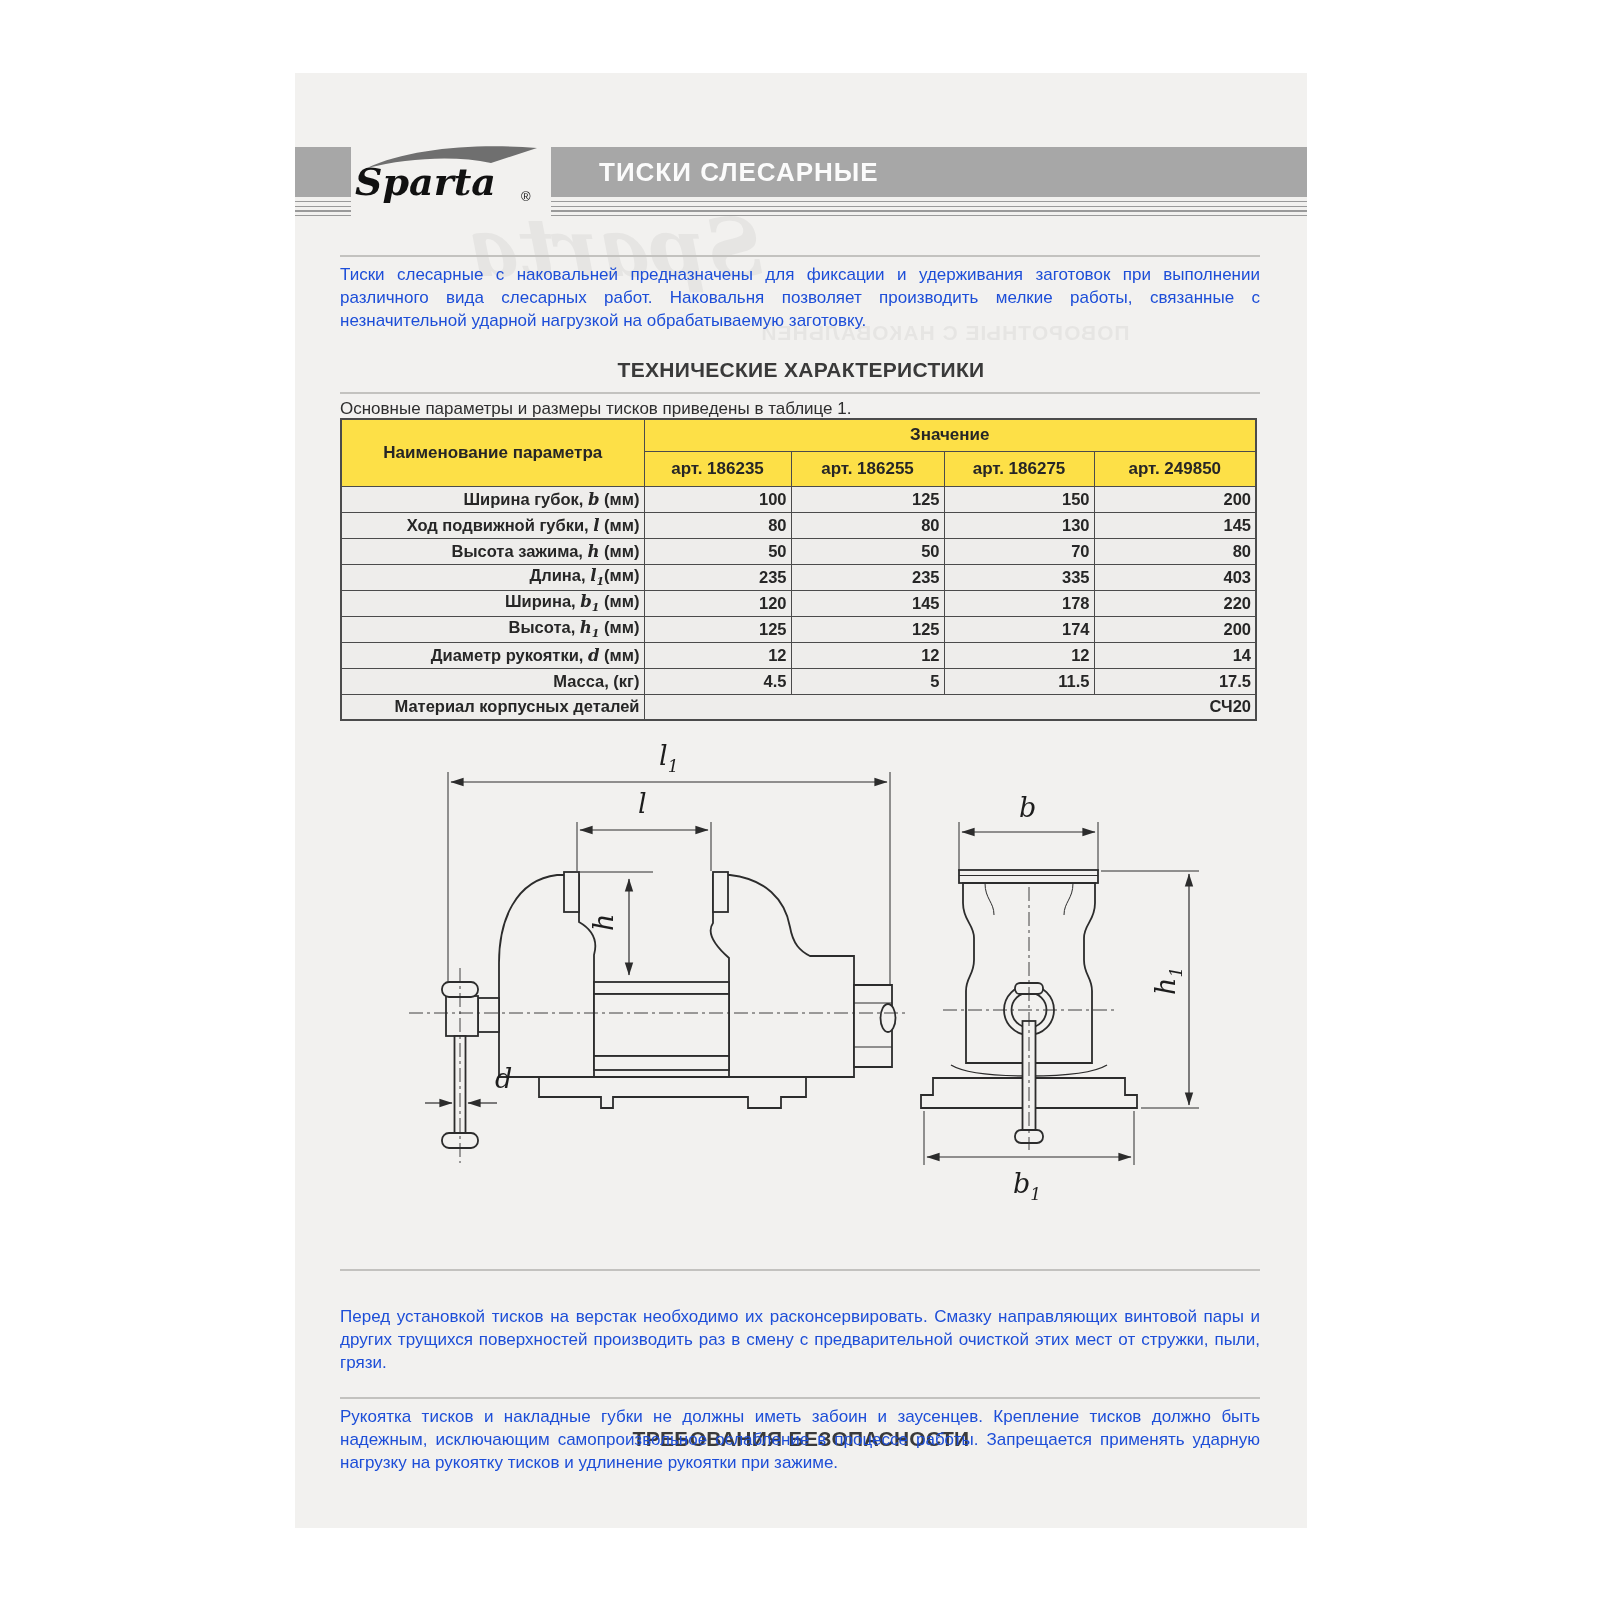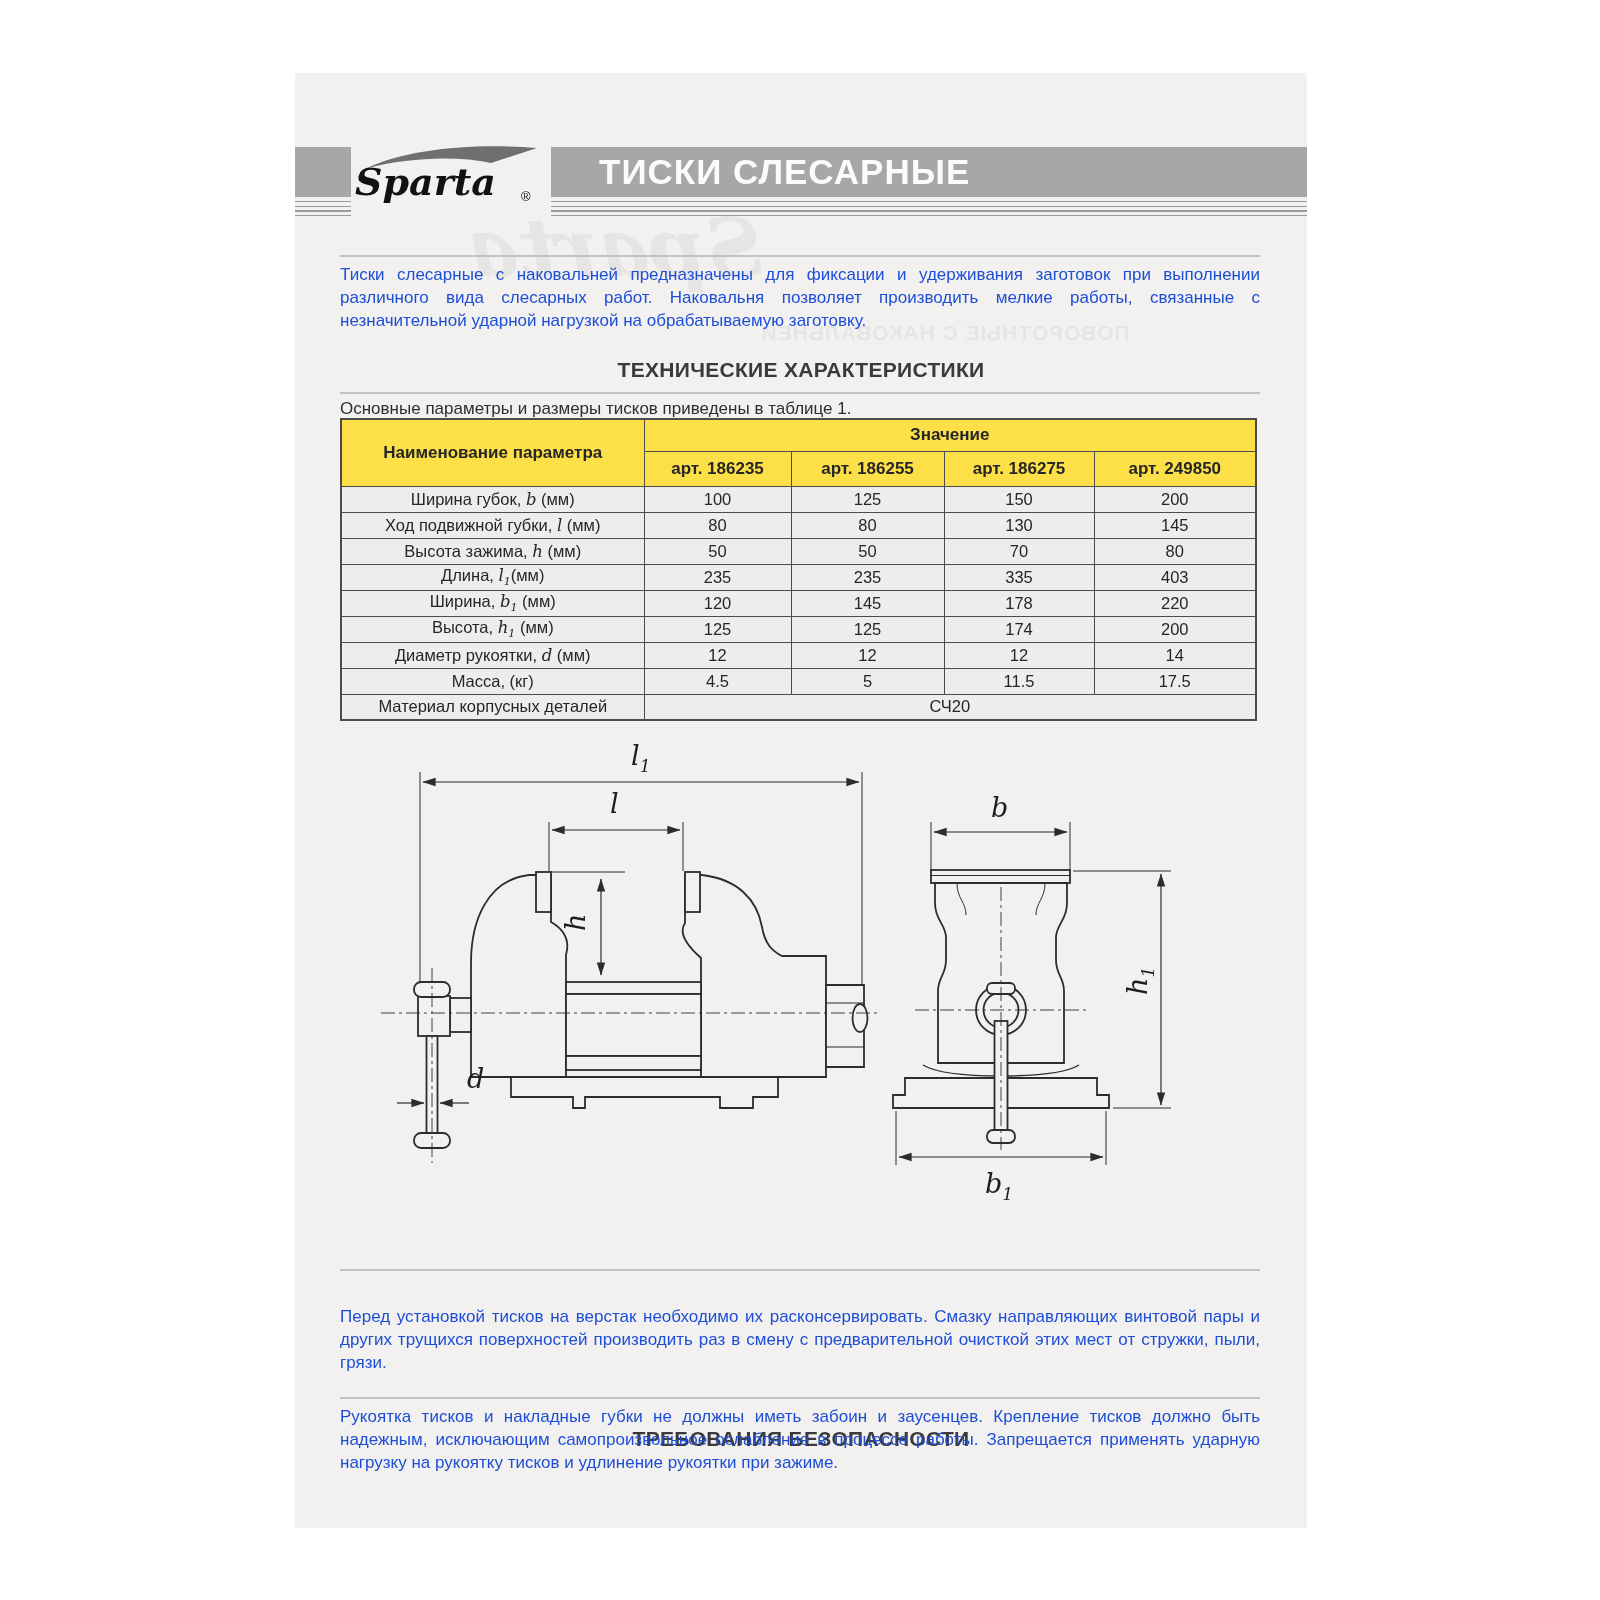--- a/index.html
+++ b/index.html
@@ -3,21 +3,21 @@
 <meta charset="utf-8">
 <style>
   html,body{margin:0;padding:0;background:#ffffff;}
   .canvas{position:relative;width:1600px;height:1600px;background:#ffffff;overflow:hidden;
           font-family:"Liberation Sans",sans-serif;}
   .page{position:absolute;left:295px;top:73px;width:1012px;height:1455px;background:#f2f1ef;}
 
   
   .hdr-leftblock{position:absolute;left:0;top:74px;width:56px;height:50px;background:#a7a7a7;}
   .hdr-banner{position:absolute;left:256px;top:74px;width:756px;height:50px;background:#a7a7a7;}
-  .hdr-banner .t{display:block;padding-left:48px;line-height:50px;font-size:35px;font-weight:bold;
+  .hdr-banner .t{display:block;padding-left:48px;line-height:50px;font-size:26px;font-weight:bold;
                  color:#fbfbfb;letter-spacing:1px;}
   .stripes{position:absolute;height:15px;
            background:repeating-linear-gradient(to bottom,#9a9a9a 0 1.5px,rgba(0,0,0,0) 1.5px 4.6px);}
   .stripes.s-left{left:0;top:128px;width:56px;}
   .stripes.s-right{left:256px;top:128px;width:756px;}
   .logo{position:absolute;left:56px;top:70px;width:200px;height:64px;}
 
   
   .ghost-logo{position:absolute;left:60px;top:128px;width:520px;font-size:80px;font-weight:bold;
               font-style:italic;font-family:"DejaVu Serif",serif;color:#000;opacity:0.045;
@@ -36,26 +36,26 @@
   
   .tbl-wrap{position:absolute;left:45px;top:345px;}
   table.spec-table{border-collapse:collapse;table-layout:fixed;width:915px;border:2.5px solid #4b4b4b;
                    background:#eeedeb;}
   table.spec-table th,table.spec-table td{border:1.5px solid #4b4b4b;text-align:center;
                    vertical-align:middle;padding:0 4px;color:#262626;}
   table.spec-table thead th{background:#fde047;font-size:17px;font-weight:bold;}
   table.spec-table thead tr:first-child{height:32px;}
   table.spec-table thead tr:last-child{height:35px;}
   table.spec-table tbody tr{height:26px;}
-  table.spec-table tbody td{font-size:16.5px;font-weight:normal;}
+  table.spec-table tbody td{font-size:16.5px;font-weight:bold;text-align:right;}
   .msym{font-family:"DejaVu Serif",serif;font-style:italic;}
   sub.msub{font-family:"DejaVu Serif",serif;font-style:italic;font-size:11px;}
 
   
-  .drawing{position:absolute;left:28px;top:652px;}
+  .drawing{position:absolute;left:56px;top:652px;}
   .ln{stroke:#2c2c2c;stroke-width:1.4;fill:none;}
   .fillp{fill:#f2f1ef;stroke:#2c2c2c;stroke-width:1.8;}
   .thin{stroke:#2c2c2c;stroke-width:1;fill:none;}
   .dim{stroke:#2c2c2c;stroke-width:1.2;fill:none;marker-start:url(#arw);marker-end:url(#arw);}
   .dim1{stroke:#2c2c2c;stroke-width:1.2;fill:none;marker-end:url(#arw);}
   .ext{stroke:#2c2c2c;stroke-width:1;fill:none;}
   .cl{stroke:#2c2c2c;stroke-width:0.9;fill:none;stroke-dasharray:14 4 3 4;}
   .dlabel{font-family:"DejaVu Serif",serif;font-style:italic;font-size:27px;fill:#1d1d1d;}
   .dsub{font-size:17px;}
 </style>

